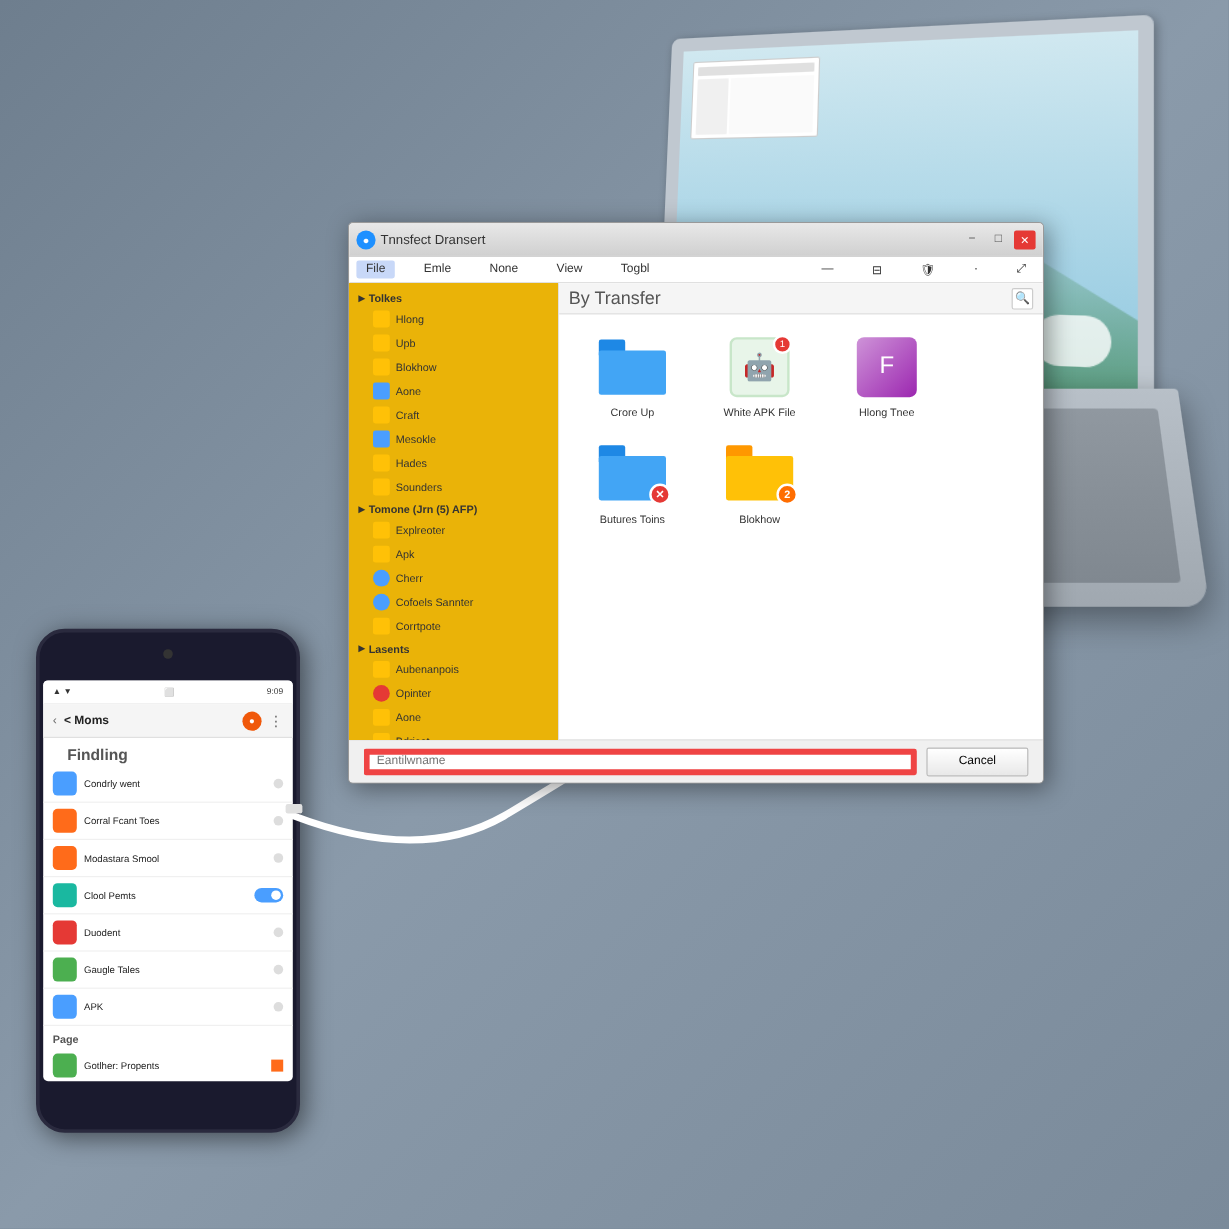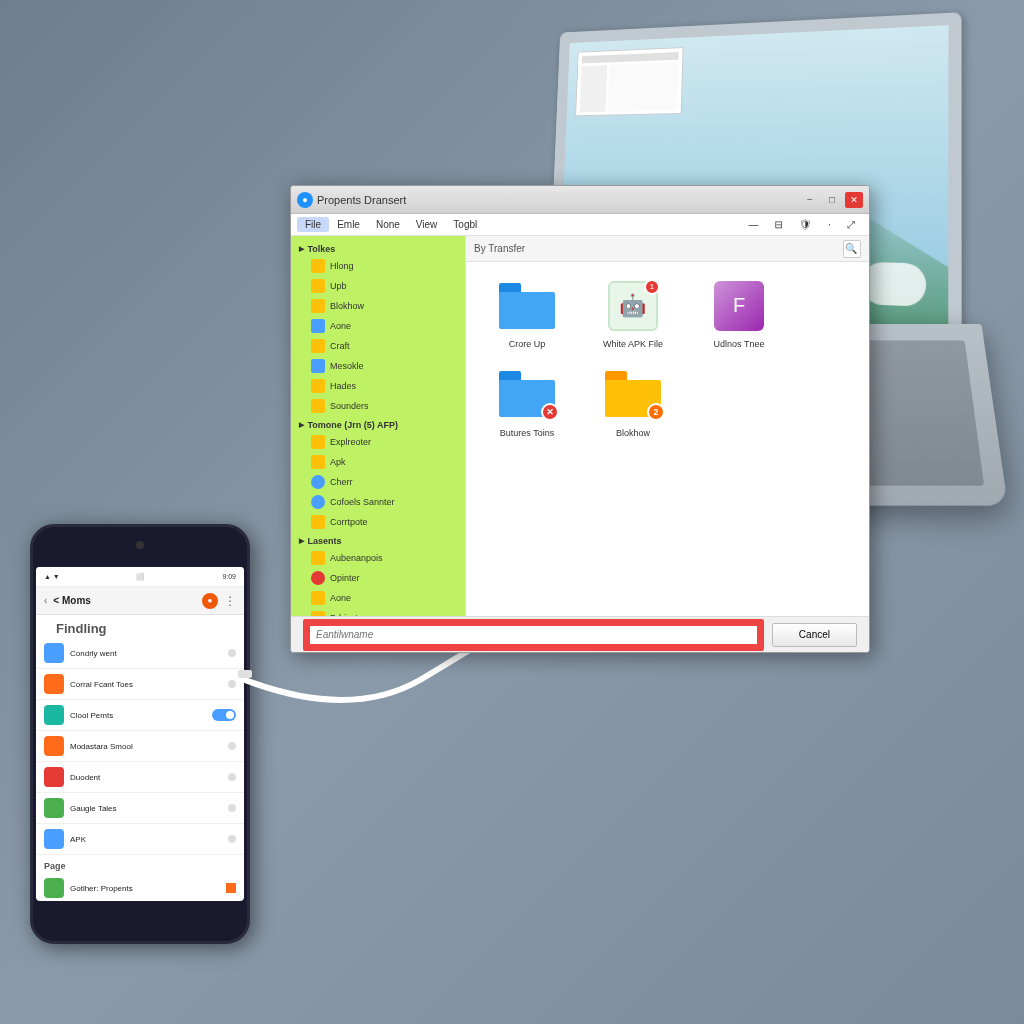--- a/index.html
+++ b/index.html
@@ -302,21 +302,21 @@
       background: #e53935;
       color: white;
       font-size: 9px;
     }
     .dialog-menubar {
       height: 22px;
       background: white;
       display: flex;
       align-items: center;
       padding: 0 6px;
-      gap: 0;
+      gap: 16px;
       border-bottom: 1px solid #e0e0e0;
     }
     .dialog-menu-item {
       padding: 2px 8px;
       font-size: 10px;
       color: #333;
       cursor: pointer;
       border-radius: 2px;
     }
     .dialog-menu-item:hover, .dialog-menu-item.active {
@@ -324,21 +324,21 @@
     }
     .dialog-menu-item.active {
       background: #c8d8f8;
     }
     .dialog-content {
       display: flex;
       height: 380px;
     }
     .dialog-sidebar {
       width: 175px;
-      background: #bef264;
+      background: #eab308;
       border-right: 1px solid #e0e0e0;
       overflow-y: auto;
       padding: 4px 0;
     }
     .sidebar-section-header {
       padding: 4px 8px 2px;
       font-size: 9px;
       font-weight: bold;
       color: #333;
       display: flex;
@@ -376,21 +376,21 @@
     .dialog-path-bar {
       height: 26px;
       background: #f5f5f5;
       display: flex;
       align-items: center;
       padding: 0 8px;
       gap: 6px;
       border-bottom: 1px solid #e0e0e0;
     }
     .dialog-path-text {
-      font-size: 10px;
+      font-size: 15px;
       color: #555;
       flex: 1;
     }
     .dialog-search-btn {
       width: 18px;
       height: 18px;
       background: white;
       border: 1px solid #ccc;
       border-radius: 2px;
       display: flex;
@@ -530,26 +530,25 @@
       background: #f0f0f0;
       display: flex;
       align-items: center;
       justify-content: flex-end;
       padding: 0 12px;
       gap: 8px;
       border-top: 1px solid #ddd;
     }
     .dialog-footer-input {
       flex: 1;
-      height: 32px;
-      border: 7px solid #ef4444;
+      height: 22px;
+      border: 5px solid #ef4444;
       border-radius: 2px;
       padding: 0 6px;
       font-size: 10px;
-      font-style: italic;
     }
     .dialog-footer-btn {
       height: 24px;
       padding: 0 26px;
       border: 1px solid #bbb;
       border-radius: 2px;
       background: linear-gradient(180deg, #fff 0%, #e8e8e8 100%);
       font-size: 10px;
       cursor: pointer;
     }
@@ -692,28 +691,28 @@
       <div class="phone-item-icon blue"></div>
       <span class="phone-item-text">Condrly went</span>
       <div class="phone-item-dot"></div>
     </div>
     <div class="phone-list-item">
       <div class="phone-item-icon orange"></div>
       <span class="phone-item-text">Corral Fcant Toes</span>
       <div class="phone-item-dot"></div>
     </div>
     <div class="phone-list-item">
+      <div class="phone-item-icon orange"></div>
+      <span class="phone-item-text">Modastara Smool</span>
+      <div class="phone-item-dot"></div>
+    </div>
+    <div class="phone-list-item">
       <div class="phone-item-icon teal"></div>
       <span class="phone-item-text">Clool Pemts</span>
       <div class="phone-item-toggle"></div>
-    </div>
-    <div class="phone-list-item">
-      <div class="phone-item-icon orange"></div>
-      <span class="phone-item-text">Modastara Smool</span>
-      <div class="phone-item-dot"></div>
     </div>
     <div class="phone-list-item">
       <div class="phone-item-icon red"></div>
       <span class="phone-item-text">Duodent</span>
       <div class="phone-item-dot"></div>
     </div>
     <div class="phone-list-item">
       <div class="phone-item-icon green"></div>
       <span class="phone-item-text">Gaugle Tales</span>
       <div class="phone-item-dot"></div>
@@ -739,21 +738,21 @@
 
   <rect x="238" y="670" width="14" height="8" rx="2" fill="#e0e0e0"></rect>
 
   <rect x="573" y="572" width="14" height="8" rx="2" fill="#e0e0e0"></rect>
 </svg>
 
 <div class="dialog">
 
   <div class="dialog-titlebar">
     <div class="dialog-app-icon">●</div>
-    <span class="dialog-title">Propents Dransert</span>
+    <span class="dialog-title">Tnnsfect Dransert</span>
     <div class="dialog-btn">−</div>
     <div class="dialog-btn">□</div>
     <div class="dialog-btn close">✕</div>
   </div>
 
   <div class="dialog-menubar">
     <div class="dialog-menu-item active">File</div>
     <div class="dialog-menu-item">Emle</div>
     <div class="dialog-menu-item">None</div>
     <div class="dialog-menu-item">View</div>
@@ -874,21 +873,21 @@
             </div>
           </div>
           <span class="file-name">White APK
 File</span>
         </div>
 
         <div class="file-item">
           <div class="file-icon">
             <div class="file-special">F</div>
           </div>
-          <span class="file-name">Udlnos Tnee</span>
+          <span class="file-name">Hlong Tnee</span>
         </div>
 
         <div class="file-item">
           <div class="file-icon">
             <div class="folder-icon folder-blue" style="position:relative;">
               <div class="folder-tab"></div>
               <div class="folder-body"></div>
               <div class="folder-badge badge-red">✕</div>
             </div>
           </div>

